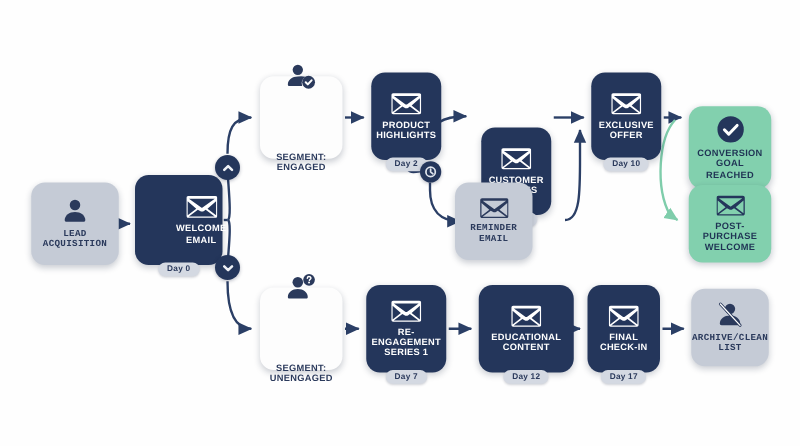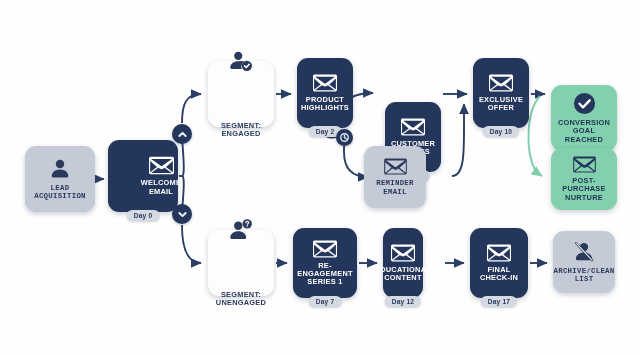--- a/index.html
+++ b/index.html
@@ -271,21 +271,21 @@
 EMAIL</span>
   </div>
 
   <div class="node v-green" style="left:551px;top:148px;width:66px;height:62px;">
     <span class="ico">
       <svg width="23" height="17">
           <use href="#i-envelope"></use>
         </svg>
     </span>
     <span class="lbl">POST-PURCHASE
-NURTURE</span>
+WELCOME</span>
   </div>
 
   <div class="node v-white" style="left:208px;top:230px;width:66px;height:66px;">
     <span class="ico">
       <svg width="24" height="22">
           <use href="#i-person-question"></use>
         </svg>
     </span>
     <span class="lbl">SEGMENT:
 UNENGAGED</span>
@@ -295,21 +295,21 @@
     <span class="ico">
       <svg width="24" height="18">
           <use href="#i-envelope"></use>
         </svg>
     </span>
     <span class="lbl">RE-ENGAGEMENT
 SERIES 1</span>
     <span class="daypill">Day 7</span>
   </div>
 
-  <div class="node v-navy" style="left:383px;top:228px;width:40px;height:70px;">
+  <div class="node v-navy" style="left:383px;top:228px;width:76px;height:70px;">
     <span class="ico">
       <svg width="24" height="18">
           <use href="#i-envelope"></use>
         </svg>
     </span>
     <span class="lbl">EDUCATIONAL
 CONTENT</span>
     <span class="daypill">Day 12</span>
   </div>
 

